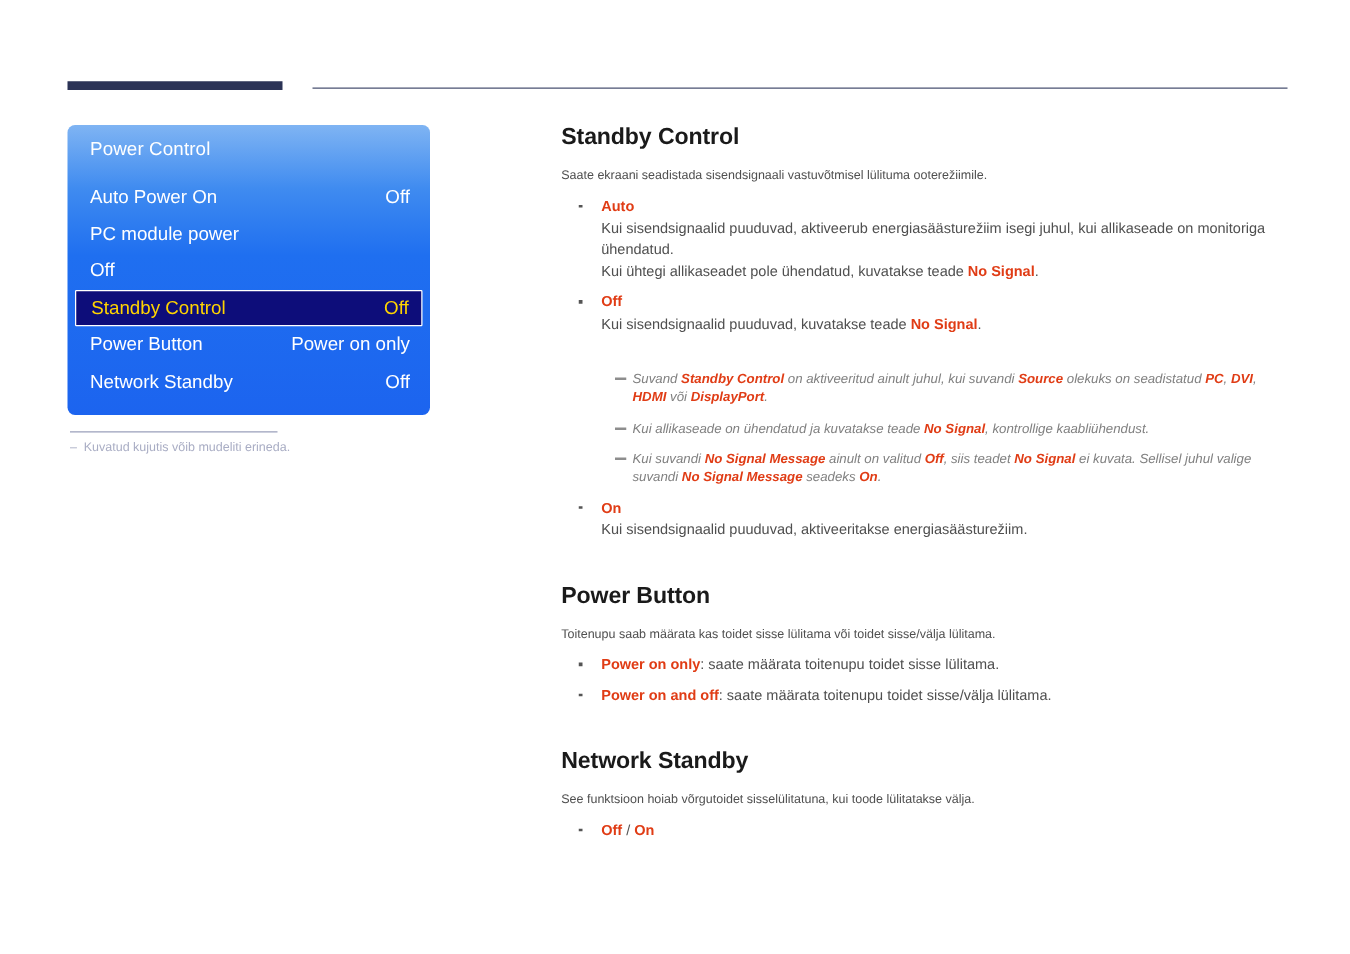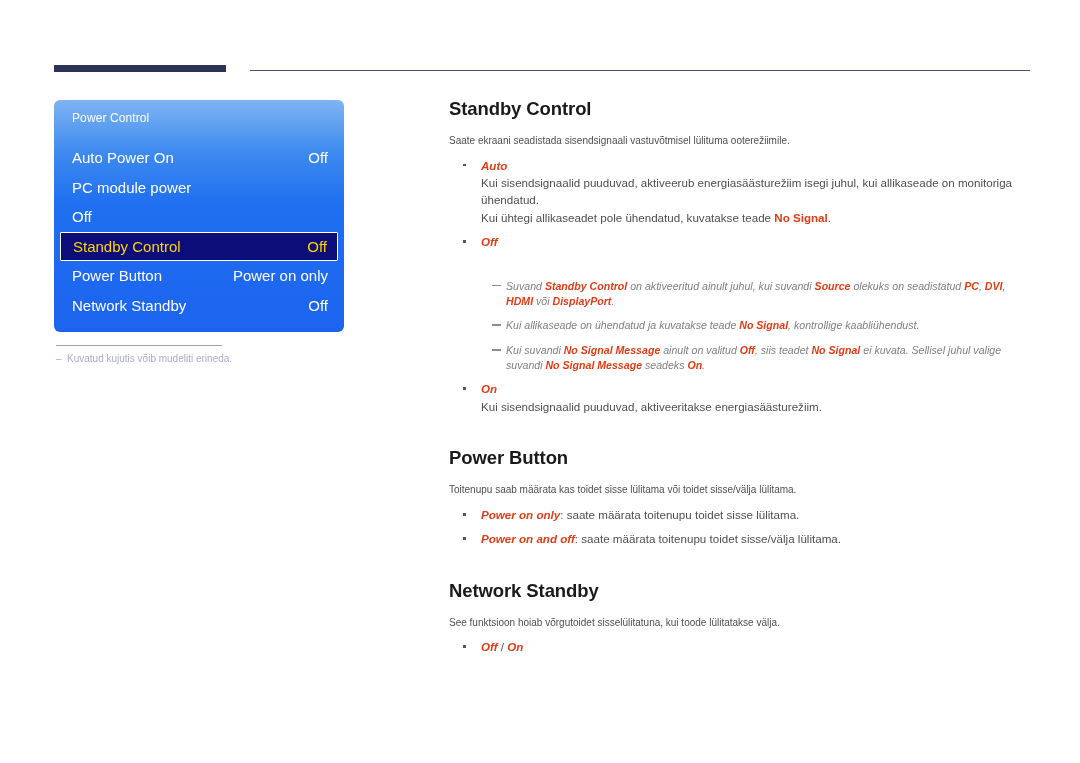--- a/index.html
+++ b/index.html
@@ -51,21 +51,21 @@
                 #1f6ff0 45%,
                 #1c64ef 100%);
     padding: 0;
     box-sizing: border-box;
     overflow: hidden;
     height: 232px;
   }
   .osd-title {
     position: absolute;
     left: 18px; top: 11px;
-    font-size: 12px;
+    font-size: 15px;
     color: #ffffff;
     letter-spacing: .1px;
     text-align: right;
   }
   .osd-rows {
     position: absolute;
     left: 0; top: 43px;
     width: 290px;
   }
   .osd-row {
@@ -152,21 +152,20 @@
   ul.blist > li::before {
     content: "";
     position: absolute;
     left: 14px; top: 7px;
     width: 2.6px; height: 2.6px;
     background: #555;
   }
   .opt {
     color: #e03c15;
     font-weight: bold;
-    font-style: italic;
   }
   .kw {
     color: #e03c15;
     font-weight: bold;
   }
   .line2 { display: block; }
 
   ul.notes {
     list-style: none;
     margin: 28px 0 0 0;
@@ -252,20 +251,21 @@
 
   <ul class="blist">
     <li>
       <span class="opt">Auto</span>
       <span class="line2">Kui sisendsignaalid puuduvad, aktiveerub energiasäästurežiim isegi juhul, kui allikaseade on monitoriga ühendatud.</span>
       <span class="line2"><span>Kui ühtegi allikaseadet pole ühendatud, kuvatakse teade </span><span class="kw">No Signal</span><span>.</span></span>
     </li>
 
     <li>
       <span class="opt">Off</span>
+      <span class="line2"><span>Kui sisendsignaalid puuduvad, kuvatakse teade </span><span class="kw">No Signal</span><span>.</span></span>
 
       <ul class="notes">
         <li><span>Suvand </span><span class="kw">Standby Control</span><span> on aktiveeritud ainult juhul, kui suvandi </span><span class="kw">Source</span><span> olekuks on seadistatud </span><span class="kw">PC</span><span>, </span><span class="kw">DVI</span><span>, </span><span class="kw">HDMI</span><span> või </span><span class="kw">DisplayPort</span><span>.</span></li>
 
         <li><span>Kui allikaseade on ühendatud ja kuvatakse teade </span><span class="kw">No Signal</span><span>, kontrollige kaabliühendust.</span></li>
 
         <li><span>Kui suvandi </span><span class="kw">No Signal Message</span><span> ainult on valitud </span><span class="kw">Off</span><span>, siis teadet </span><span class="kw">No Signal</span><span> ei kuvata. Sellisel juhul valige suvandi </span><span class="kw">No Signal Message</span><span> seadeks </span><span class="kw">On</span><span>.</span></li>
       </ul>
     </li>
 

